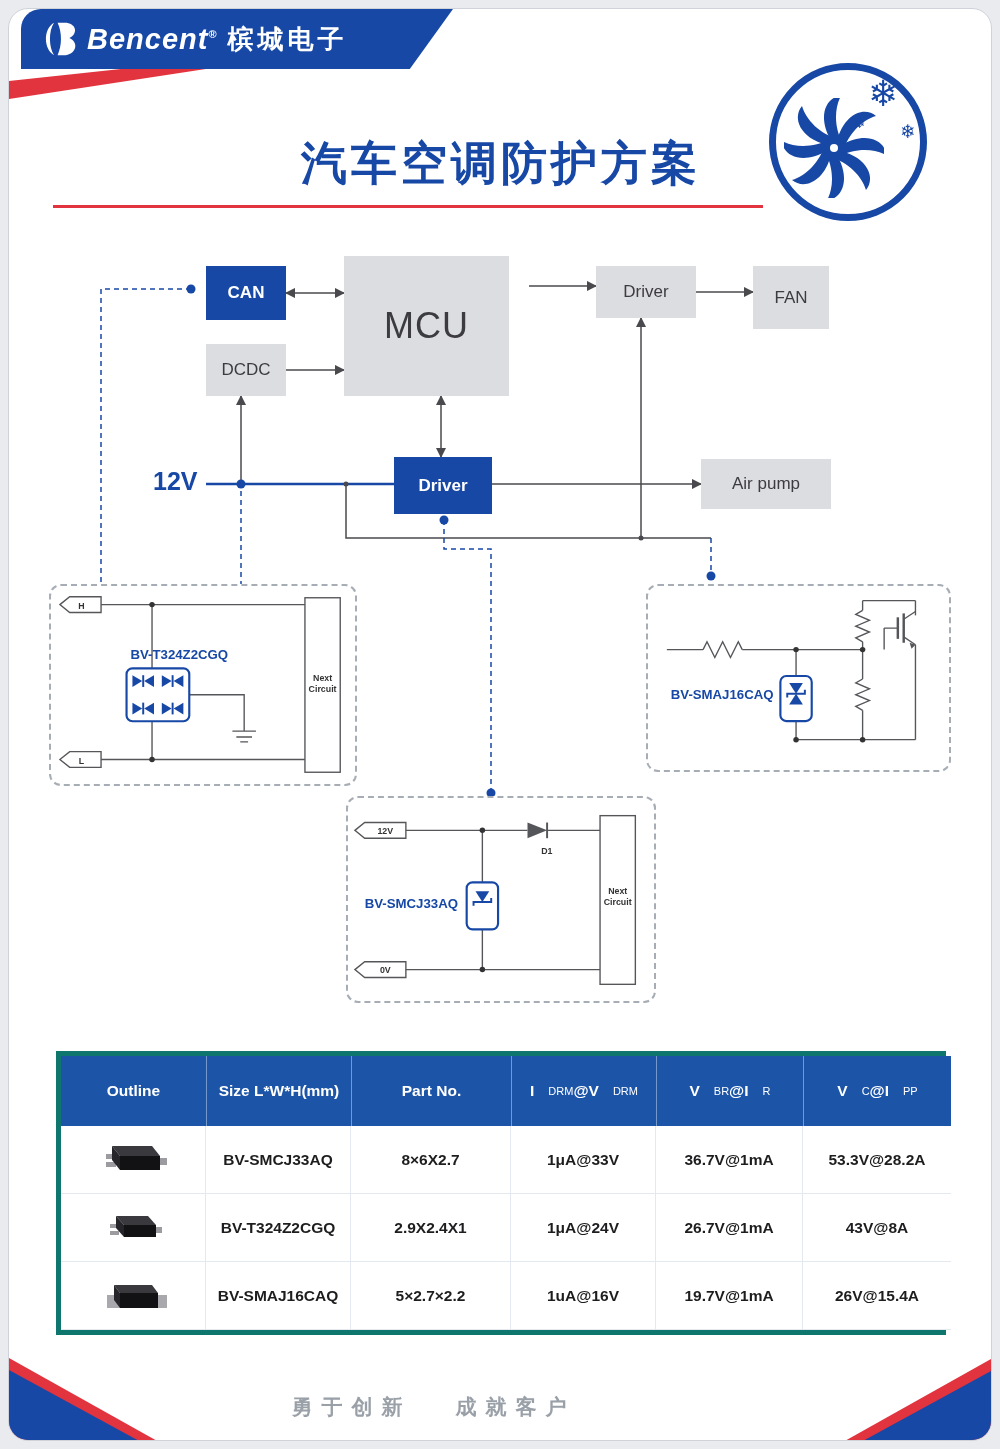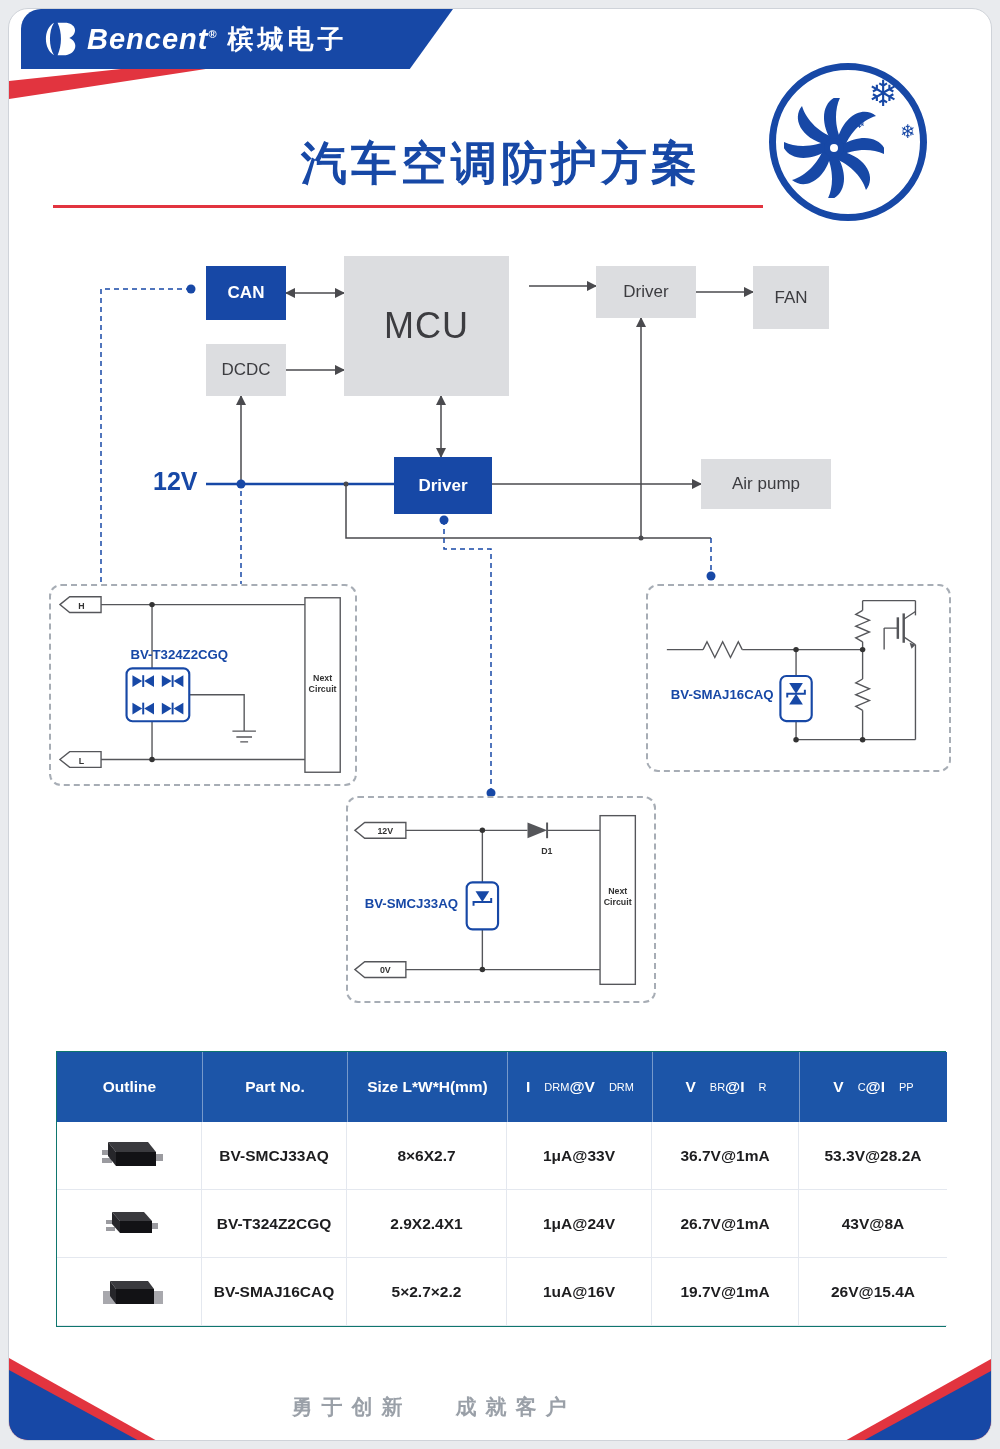--- a/index.html
+++ b/index.html
@@ -68,21 +68,21 @@
   }
   .c-left   { left:48px;  top:583px; width:308px; height:202px; }
   .c-right  { left:645px; top:583px; width:305px; height:188px; }
   .c-bottom { left:345px; top:795px; width:310px; height:207px; }
   .circuit svg { display:block; }
 
   
   .tbl {
     position:absolute; left:55px; top:1050px; width:890px;
     display:grid; grid-template-columns:145px 145px 160px 145px 147px 148px;
-    border:1px solid #0f766e; z-index:1; background:#fff;
+    border:5px solid #0f766e; z-index:1; background:#fff;
   }
   .th {
     background:#1c55a8; color:#fff; font-weight:700; font-size:15.5px;
     height:70px; display:flex; align-items:center; justify-content:center;
     border-left:1px solid rgba(255,255,255,.4);
   }
   .th:first-child { border-left:none; }
   .td {
     background:#fff; height:68px; display:flex; align-items:center; justify-content:center;
     font-weight:700; font-size:15.5px; color:#1d1d1f;
@@ -300,22 +300,22 @@
         <text x="37" y="178.5" class="ckt-small" text-anchor="middle">0V</text>
         <text x="196" y="57" class="ckt-small">D1</text>
         <text x="274" y="98" class="ckt-small" text-anchor="middle">Next</text>
         <text x="274" y="109" class="ckt-small" text-anchor="middle">Circuit</text>
         <text x="16" y="112" class="ckt-label">BV-SMCJ33AQ</text>
       </svg>
     </div>
 
     <div class="tbl">
       <div class="th">Outline</div>
+      <div class="th">Size L*W*H(mm)</div>
       <div class="th">Part No.</div>
-      <div class="th">Size L*W*H(mm)</div>
       <div class="th">
           <span>I</span>
           <sub>DRM</sub>
           <span>@</span>
           <span>V</span>
           <sub>DRM</sub>
         </div>
       <div class="th">
           <span>V</span>
           <sub>BR</sub>

